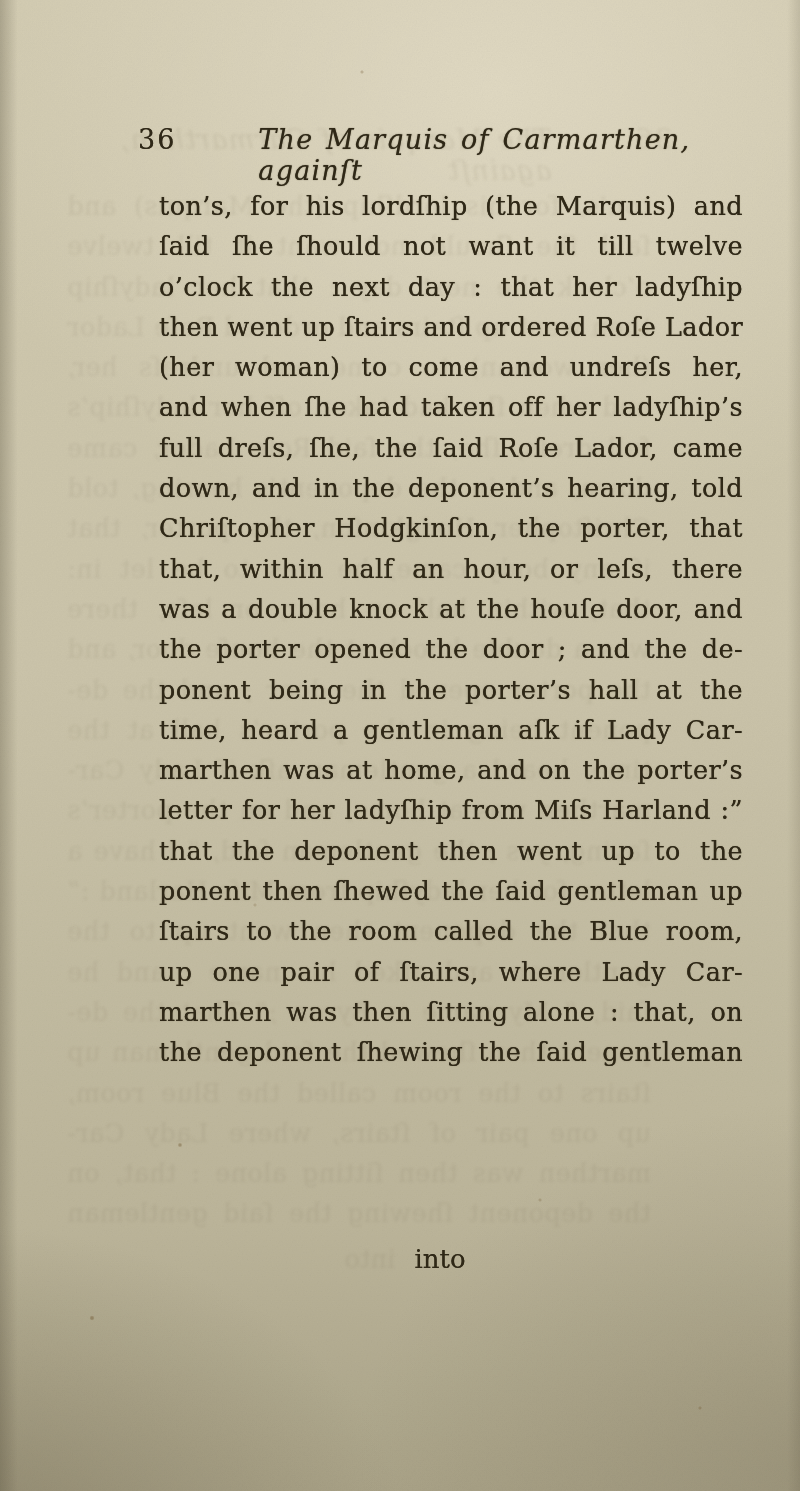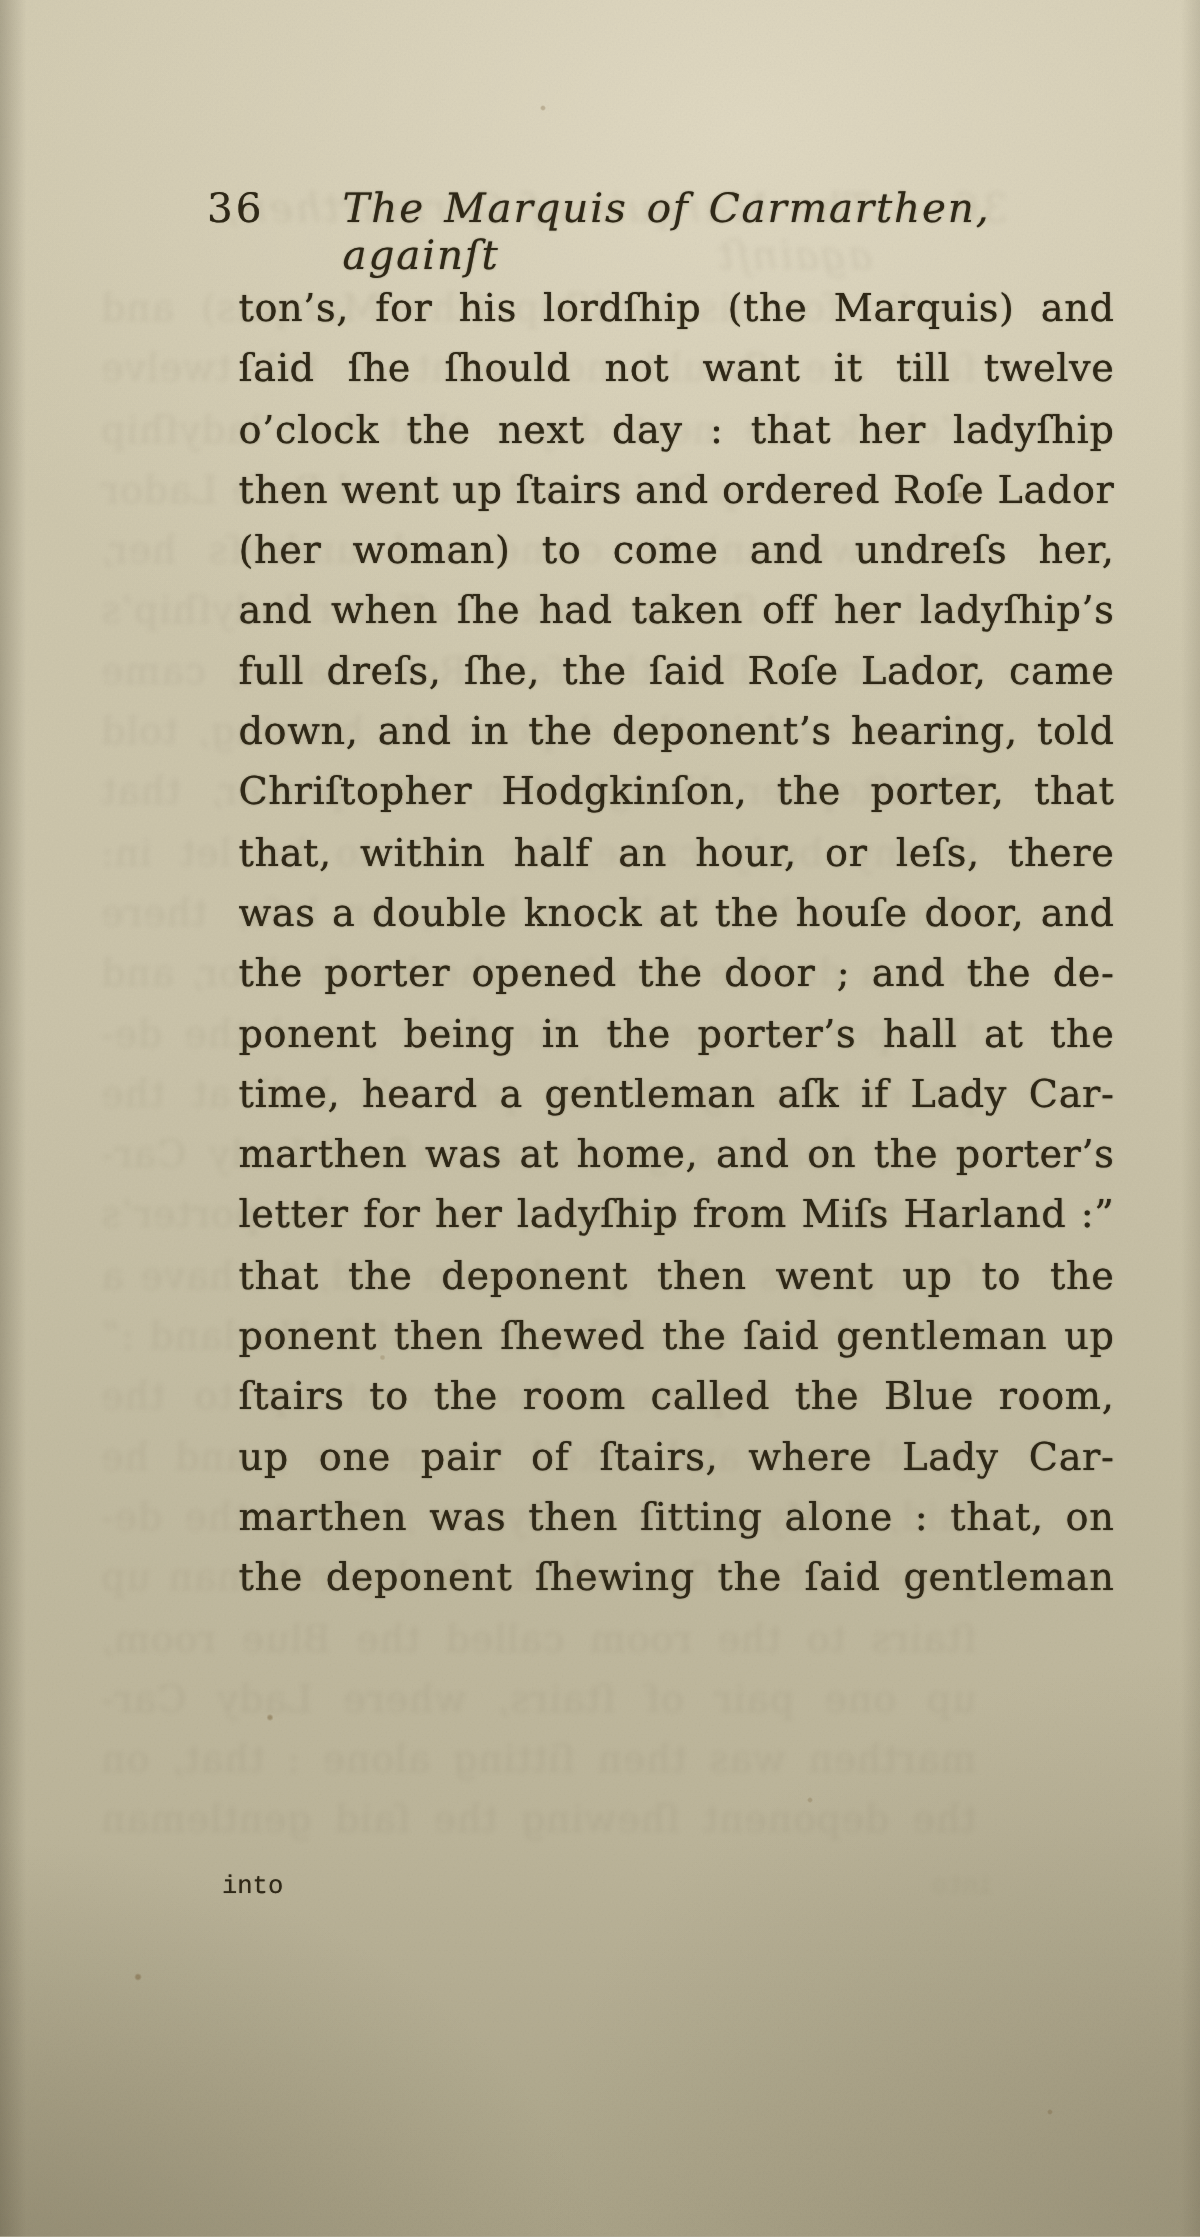--- a/index.html
+++ b/index.html
@@ -38,31 +38,32 @@
   .content { position: absolute; inset: 0; z-index: 2; }
 
   .running-head {
     position: absolute;
     left: 138px;
     top: 124px;
     width: 596px;
     display: flex;
     align-items: baseline;
     color: var(--ink, #2f2817);
+    gap: 44px;
   }
   .page-number {
     font-size: 27px;
     letter-spacing: 2px;
     text-shadow: 0 0 .6px rgba(47,40,23,.75);
   }
   .running-title {
     font-style: italic;
     font-size: 27px;
     letter-spacing: 1.2px;
-    margin-left: 52px;
+    margin-left: 38px;
     word-spacing: 3px;
     text-shadow: 0 0 .7px rgba(47,40,23,.6), 0 0 1.6px rgba(47,40,23,.22);
   }
 
   .body-text {
     position: absolute;
     left: 159px;
     top: 186px;
     width: 584px;
     color: var(--ink, #2f2817);
@@ -77,26 +78,25 @@
     overflow: hidden;
     white-space: normal;
     text-shadow: 0 0 .6px rgba(47,40,23,.8), 0 0 1.5px rgba(47,40,23,.22);
   }
 
   .catchword-row {
     position: absolute;
     left: 148px;
     top: 1243px;
     width: 584px;
-    text-align: left;
-    font-size: 17px;
+    text-align: center;
+    font-size: 26px;
     line-height: 32px;
     color: var(--ink, #2f2817);
     text-shadow: 0 0 .6px rgba(47,40,23,.8);
-    font-family: Liberation Mono, monospace;
   }
 
   
   .ghost {
     position: absolute;
     inset: 0;
     z-index: 1;
     transform: scaleX(-1) translateX(-10px);
     filter: blur(1.8px);
     opacity: .11;

